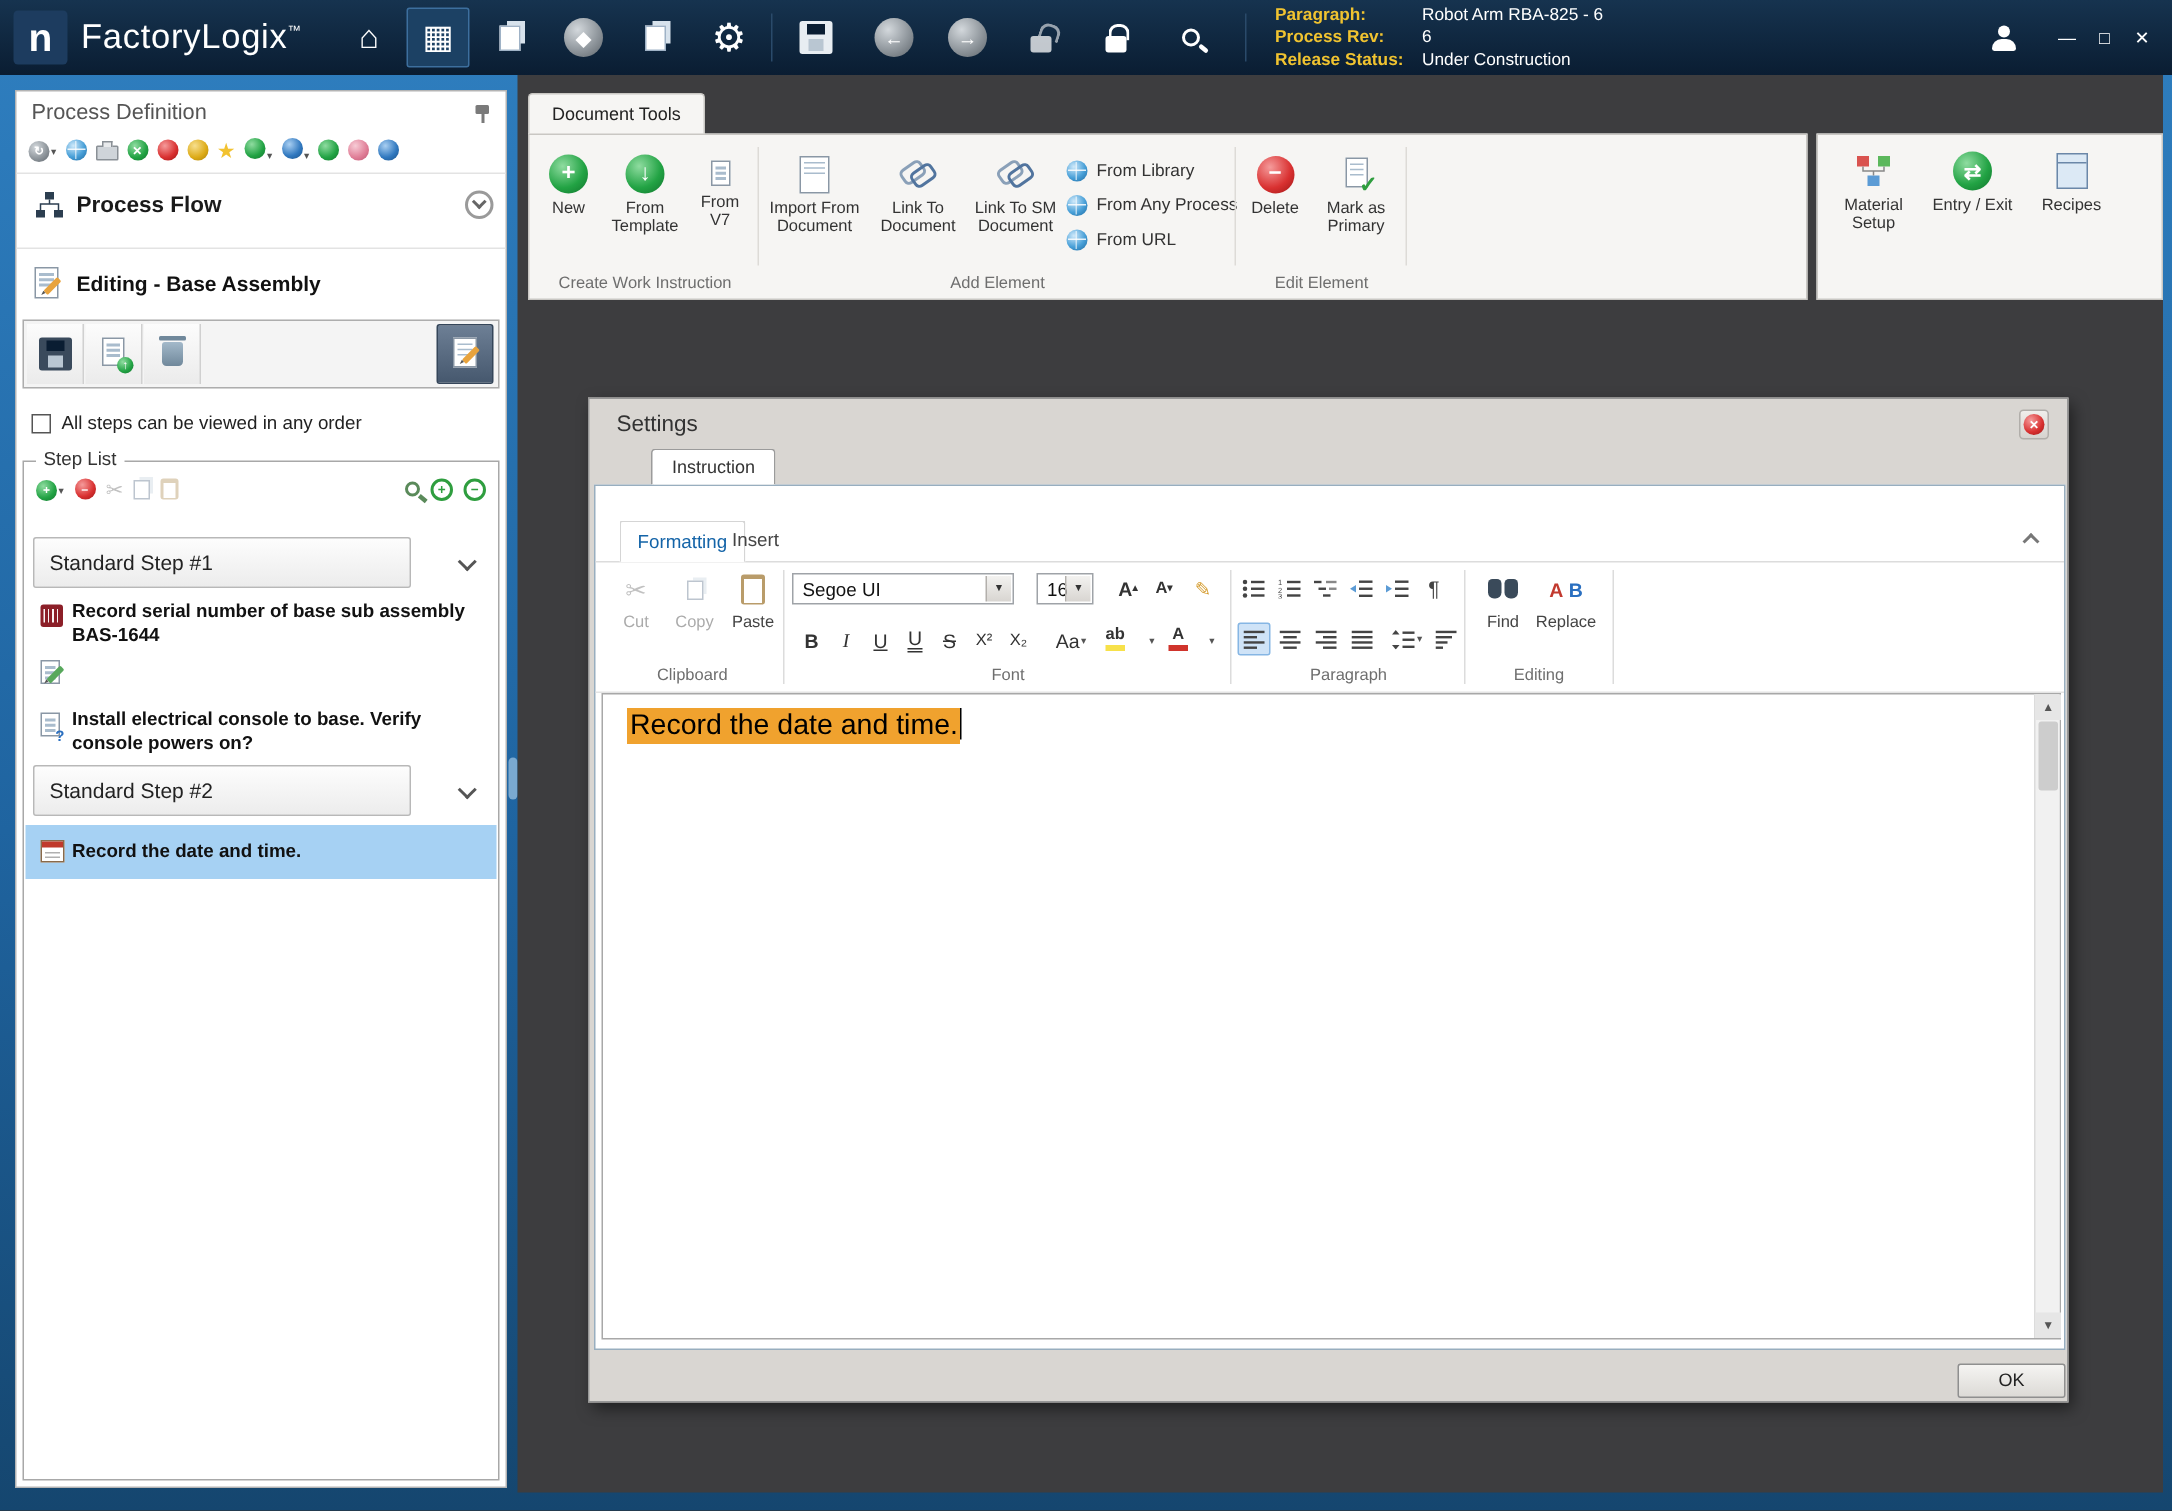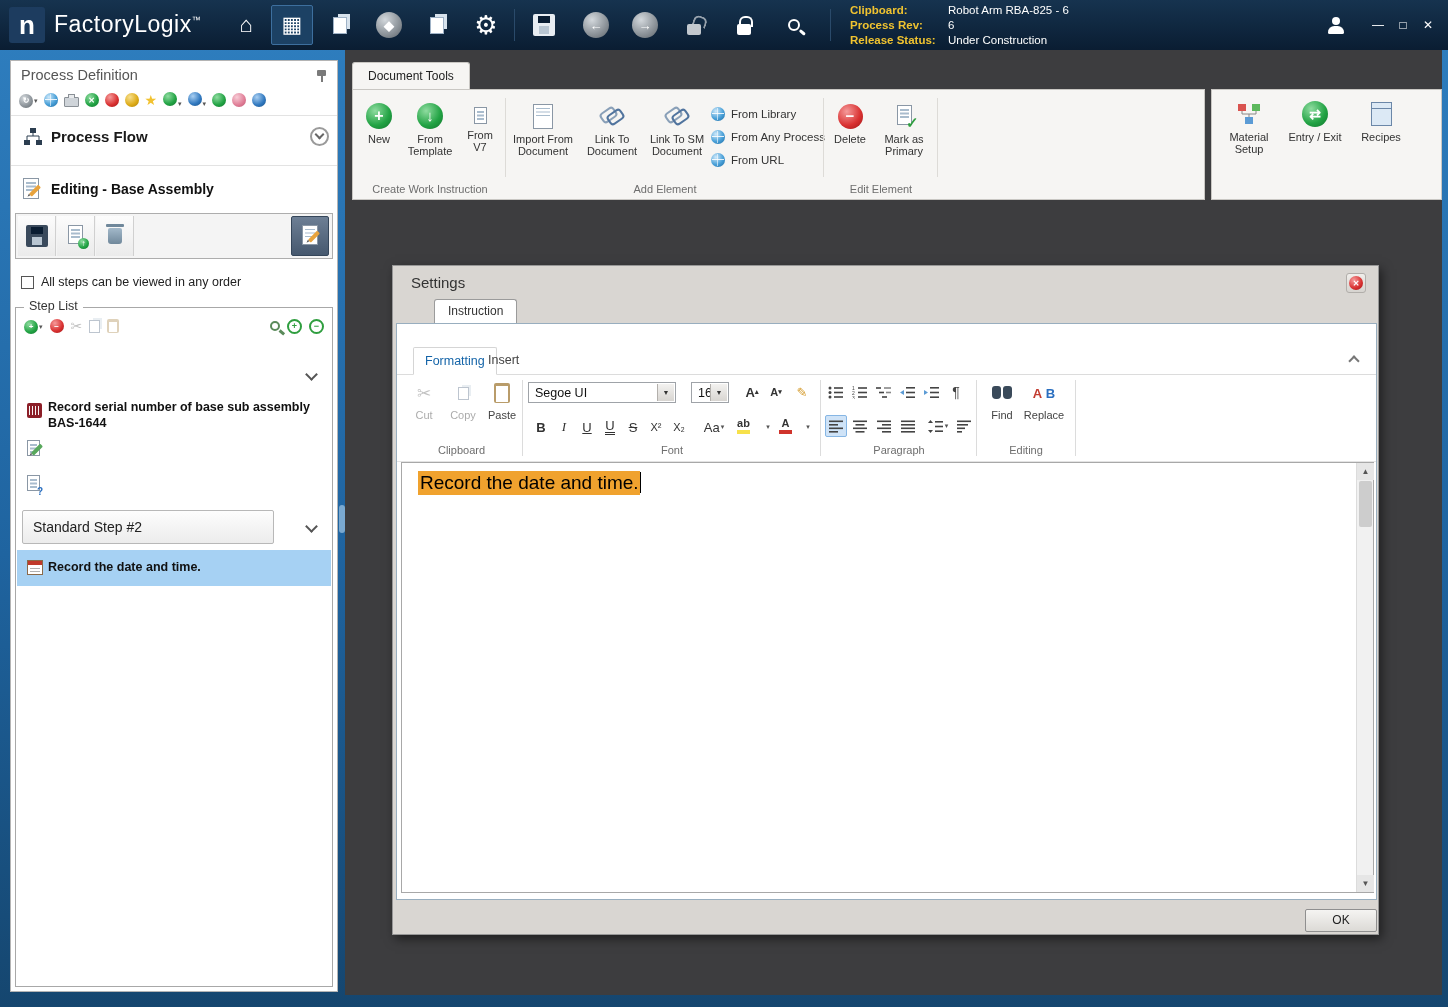--- a/index.html
+++ b/index.html
@@ -226,21 +226,21 @@
       </div>
     <div class="tbtn" style="left:723px">
         <span class="ic-lock"></span>
       </div>
     <div class="tbtn" style="left:773px">
         <span class="ic-mag"></span>
       </div>
     <div class="tb-sep" style="left:830px"></div>
 
     <div class="info-grid">
-      <span class="info-label">Clipboard:</span>
+      <span class="info-label">Paragraph:</span>
       <span class="info-value">Robot Arm RBA-825 - 6</span>
       <span class="info-label">Process Rev:</span>
       <span class="info-value">6</span>
       <span class="info-label">Release Status:</span>
       <span class="info-value">Under Construction</span>
     </div>
 
     <div class="tbtn" style="left:1318px;width:36px">
         <span class="ic-person"></span>
       </div>
@@ -330,37 +330,39 @@
         <span class="ic-scissors dim" style="font-size:14px">✂</span>
         <span class="ic-copy dim"></span>
         <span class="ic-paste dim"></span>
         <span class="gb-right">
           <span class="ic-mag-g"></span>
           <span class="ringbtn">+</span>
           <span class="ringbtn">−</span>
         </span>
       </div>
 
+      <div class="step-hdr" style="top:50px">Standard Step #1</div>
       <span class="hdr-chev" style="top:62px"></span>
 
       <div class="step-item" style="top:92px;height:34px">
         <span class="ic-serial" style="position:absolute;left:10px;top:3px"></span>
         <span class="txt bold">Record serial number of base sub assembly BAS-1644</span>
       </div>
       <div class="step-item" style="top:130px;height:32px">
         <span style="position:absolute;left:10px;top:2px">
           <span class="sheet" style="display:inline-block;width:13px;height:16px"></span>
           <span class="pencil" style="left:8px;top:3px;background:#58a85c"></span>
         </span>
       </div>
       <div class="step-item" style="top:164px;height:34px">
         <span style="position:absolute;left:10px;top:3px">
           <span class="sheet" style="display:inline-block;width:13px;height:16px"></span>
           <span class="ic-q">?</span>
         </span>
+        <span class="txt bold">Install electrical console to base. Verify console powers on?</span>
       </div>
 
       <div class="step-hdr" style="top:202px">Standard Step #2</div>
       <span class="hdr-chev" style="top:214px"></span>
 
       <div class="step-item sel" style="top:242px">
         <span class="ic-cal" style="position:absolute;left:10px;top:10px"></span>
         <span class="txt bold" style="top:10px">Record the date and time.</span>
       </div>
     </div>

